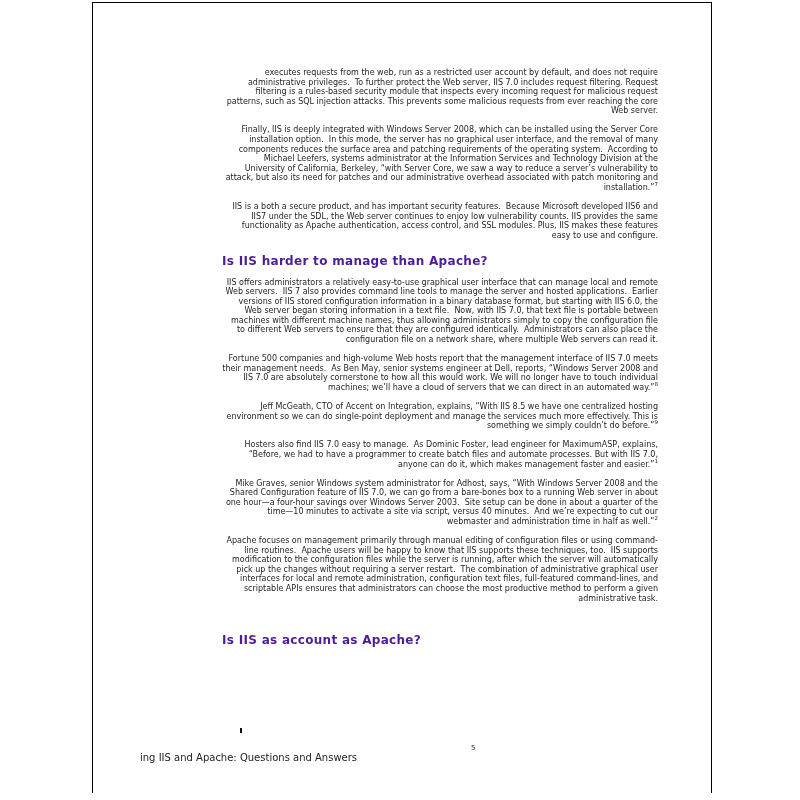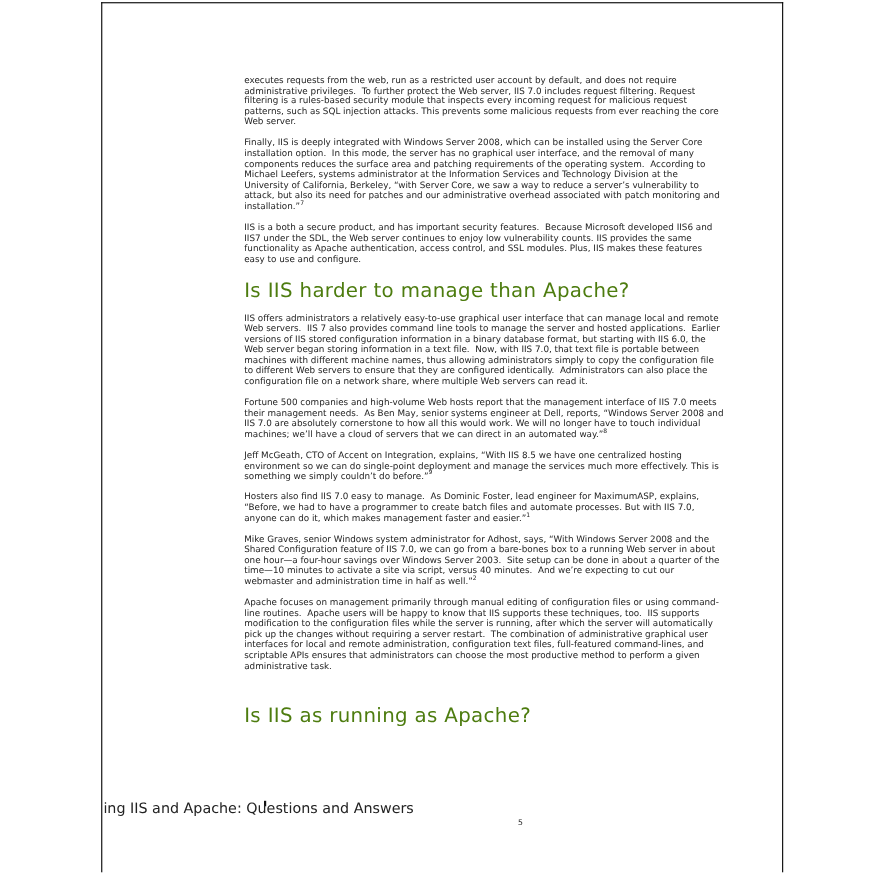--- a/index.html
+++ b/index.html
@@ -23,48 +23,49 @@
     position: absolute;
     left: 222px; top: 68px;
     width: 436px;
     color: #1e1e1e;
   }
   p.body-para {
     font-size: 8px;
     line-height: 9.6px;
     margin: 0 0 9.5px 0;
     white-space: pre-wrap;
-    text-align: left;
+    text-align: right;
   }
   p.body-para sup {
     font-size: 5.5px;
     line-height: 0;
   }
   h2.doc-heading {
-    font-size: 18px;
-    font-weight: 400;
+    font-size: 12px;
+    font-weight: 700;
     letter-spacing: 0.3px;
-    color: #4d7c0f;
+    color: #4c1d95;
     margin: 13px 0 10px 0;
   }
   h2.doc-heading.second {
     margin-top: 30px;
   }
   .tick-mark {
     position: absolute;
     left: 240px; top: 728px;
     width: 1.5px; height: 5px;
     background: #111;
   }
   .footer-title {
     position: absolute;
-    left: 94px; top: 728px;
-    font-size: 13px;
+    left: 94px; top: 752px;
+    font-size: 10px;
     color: #222;
     white-space: nowrap;
+    padding-left: 46px;
   }
   .page-number {
     position: absolute;
     left: 471px; top: 744px;
     font-size: 7px;
     color: #222;
   }
 </style>
 </head>
 <body>
@@ -86,21 +87,21 @@
   <p class="body-para"><span>Fortune 500 companies and high-volume Web hosts report that the management interface of IIS 7.0 meets their management needs.  As Ben May, senior systems engineer at Dell, reports, “Windows Server 2008 and IIS 7.0 are absolutely cornerstone to how all this would work. We will no longer have to touch individual machines; we’ll have a cloud of servers that we can direct in an automated way.”</span><sup>8</sup></p>
 
   <p class="body-para"><span>Jeff McGeath, CTO of Accent on Integration, explains, “With IIS 8.5 we have one centralized hosting environment so we can do single-point deployment and manage the services much more effectively. This is something we simply couldn’t do before.”</span><sup>9</sup></p>
 
   <p class="body-para"><span>Hosters also find IIS 7.0 easy to manage.  As Dominic Foster, lead engineer for MaximumASP, explains, “Before, we had to have a programmer to create batch files and automate processes. But with IIS 7.0, anyone can do it, which makes management faster and easier.”</span><sup>1</sup></p>
 
   <p class="body-para"><span>Mike Graves, senior Windows system administrator for Adhost, says, “With Windows Server 2008 and the Shared Configuration feature of IIS 7.0, we can go from a bare-bones box to a running Web server in about one hour—a four-hour savings over Windows Server 2003.  Site setup can be done in about a quarter of the time—10 minutes to activate a site via script, versus 40 minutes.  And we’re expecting to cut our webmaster and administration time in half as well.”</span><sup>2</sup></p>
 
   <p class="body-para"><span>Apache focuses on management primarily through manual editing of configuration files or using command-line routines.  Apache users will be happy to know that IIS supports these techniques, too.  IIS supports modification to the configuration files while the server is running, after which the server will automatically pick up the changes without requiring a server restart.  The combination of administrative graphical user interfaces for local and remote administration, configuration text files, full-featured command-lines, and scriptable APIs ensures that administrators can choose the most productive method to perform a given administrative task.</span></p>
 
-  <h2 class="doc-heading second">Is IIS as running as Apache?</h2>
+  <h2 class="doc-heading second">Is IIS as account as Apache?</h2>
 
 
 </div>
 
 <div class="tick-mark"></div>
 
 <div class="footer-title">ing IIS and Apache: Questions and Answers</div>
 
 <div class="page-number">5</div>
 

